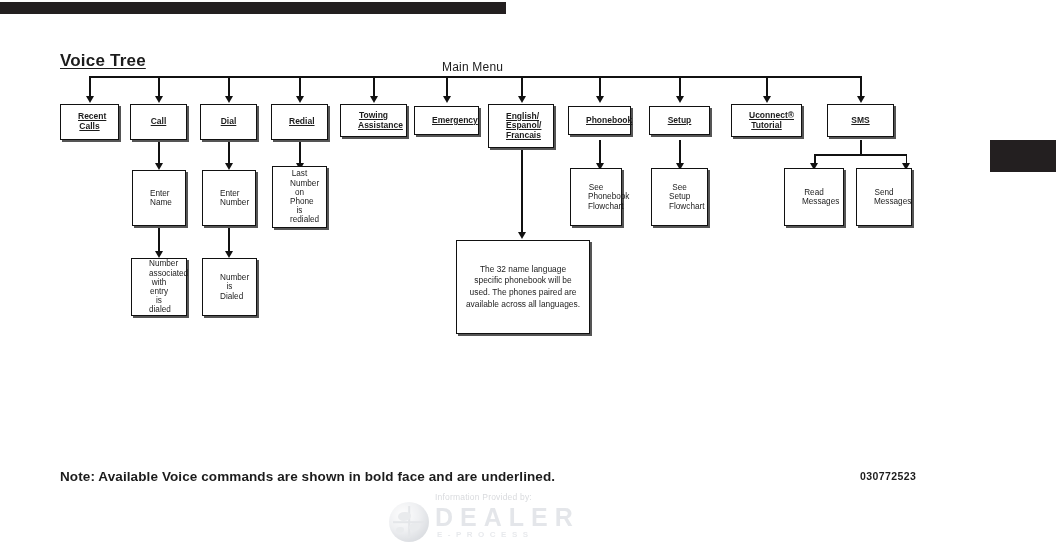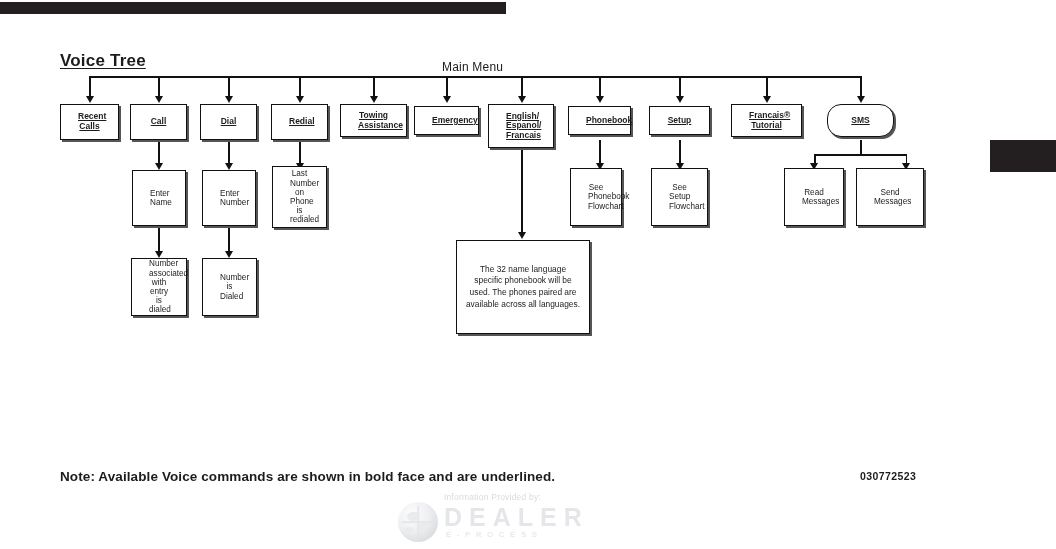--- a/index.html
+++ b/index.html
@@ -76,21 +76,21 @@
     font-size:13.5px;font-weight:bold;letter-spacing:.1px;
   }
   .note-line .note-word{text-underline-offset:2px;}
   .partno{
     position:absolute;left:860px;top:470px;
     font-size:10.5px;font-weight:bold;letter-spacing:.4px;
   }
 
   
   .watermark{
-    position:absolute;left:398px;top:492px;width:260px;height:52px;
+    position:absolute;left:389px;top:492px;width:260px;height:52px;
     opacity:.55;
   }
   .wm-provided{
     position:absolute;left:46px;top:0;
     font-size:8.5px;color:#b9bcc2;letter-spacing:.2px;
   }
   .wm-globe{
     position:absolute;left:0px;top:10px;width:40px;height:40px;
     border-radius:50%;
     background:radial-gradient(circle at 35% 32%, #fdfdfd 0%, #e3e5e9 42%, #c3c7ce 72%, #b2b6bd 100%);
@@ -221,24 +221,24 @@
 Espanol/
 Francais</span>
   </div>
   <div class="node lvl1 cmd" style="left:568px;top:106px;width:63px;height:29px;">
     <span class="lbl">Phonebook</span>
   </div>
   <div class="node lvl1 cmd" style="left:649px;top:106px;width:61px;height:29px;">
     <span class="lbl">Setup</span>
   </div>
   <div class="node lvl1 cmd" style="left:731px;top:104px;width:71px;height:33px;">
-    <span class="lbl">Francais®
+    <span class="lbl">Uconnect®
 Tutorial</span>
   </div>
-  <div class="node lvl1 cmd" style="left:827px;top:104px;width:67px;height:33px;border-radius:14px;">
+  <div class="node lvl1 cmd" style="left:827px;top:104px;width:67px;height:33px;">
     <span class="lbl">SMS</span>
   </div>
 
   <div class="node lvl2" style="left:132px;top:170px;width:54px;height:56px;">
     <span class="lbl">Enter
 Name</span>
   </div>
   <div class="node lvl2" style="left:202px;top:170px;width:54px;height:56px;">
     <span class="lbl">Enter
 Number</span>
@@ -255,21 +255,21 @@
 Flowchart</span>
   </div>
   <div class="node lvl2" style="left:651px;top:168px;width:57px;height:58px;">
     <span class="lbl">See Setup
 Flowchart</span>
   </div>
   <div class="node lvl2" style="left:784px;top:168px;width:60px;height:58px;">
     <span class="lbl">Read
 Messages</span>
   </div>
-  <div class="node lvl2" style="left:856px;top:168px;width:68px;height:58px;">
+  <div class="node lvl2" style="left:856px;top:168px;width:56px;height:58px;">
     <span class="lbl">Send
 Messages</span>
   </div>
   <div class="node lvl2 note-box" style="left:456px;top:240px;width:134px;height:94px;">
     <span class="lbl">The 32 name language specific phonebook will be used. The phones paired are available across all languages.</span>
   </div>
 
   <div class="node lvl3" style="left:131px;top:258px;width:56px;height:58px;">
     <span class="lbl">Number
 associated

